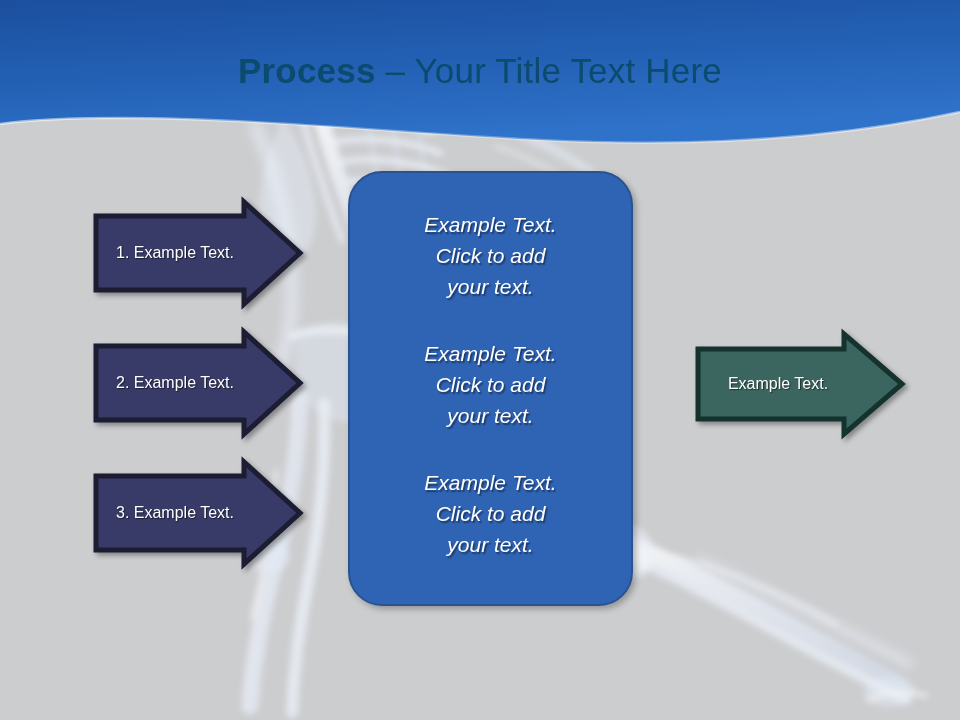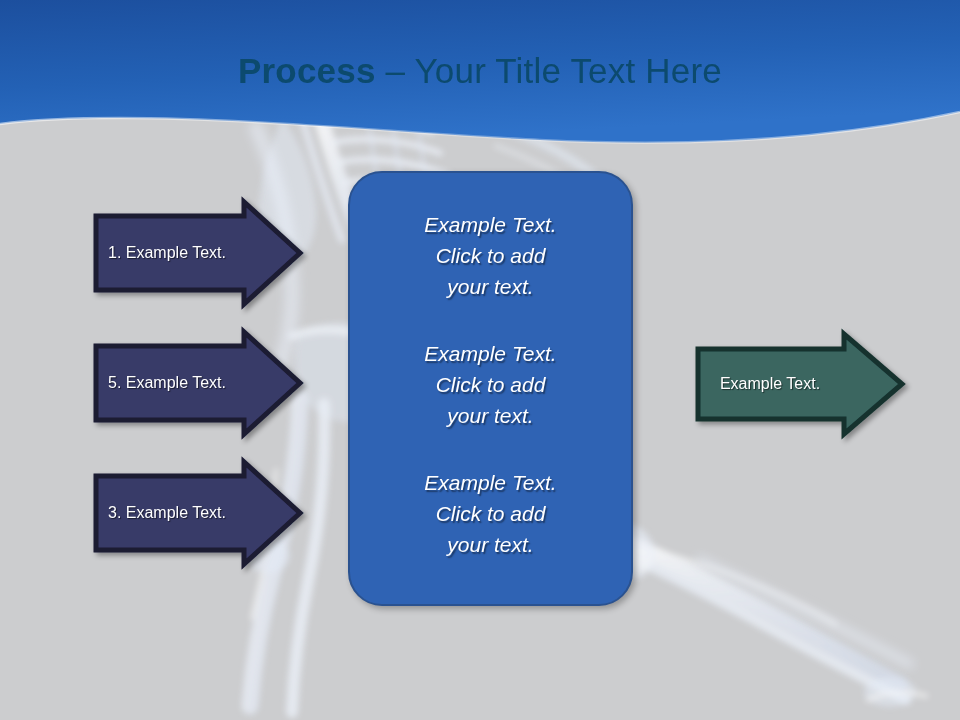--- a/index.html
+++ b/index.html
@@ -49,21 +49,21 @@
   #title-text .t-rest { font-weight: normal; }
 
   
   .arrow {
     position: absolute;
     z-index: 4;
   }
   .arrow svg { display: block; overflow: visible; }
   .arrow-label {
     position: absolute;
-    left: 0; top: 0;
+    left: 8px; top: 0;
     display: flex;
     align-items: center;
     font-size: 16px;
     color: #ffffff;
     text-shadow: 1px 1px 1px rgba(0,0,0,0.55);
     white-space: nowrap;
     pointer-events: none;
   }
 
   
@@ -205,21 +205,21 @@
 
   <div class="arrow" style="left:92px; top:329px;">
     <svg width="212" height="108" viewBox="0 0 212 108">
       <defs>
         <filter id="arrShadow2" x="-20%" y="-20%" width="150%" height="150%">
           <feDropShadow dx="3" dy="3" stdDeviation="2.4" flood-color="#000" flood-opacity="0.35"></feDropShadow>
         </filter>
       </defs>
       <path d="M4,17 L152,17 L152,3 L208,54 L152,105 L152,91 L4,91 Z" fill="#393a68" stroke="#1a1b33" stroke-width="5" stroke-linejoin="miter" filter="url(#arrShadow2)"></path>
     </svg>
-    <div class="arrow-label" style="width:150px; height:108px; justify-content:flex-start; padding-left:16px; box-sizing:border-box;">5. Example Text.</div>
+    <div class="arrow-label" style="width:150px; height:108px; justify-content:flex-start; padding-left:16px; box-sizing:border-box;">2. Example Text.</div>
   </div>
 
   <div class="arrow" style="left:92px; top:459px;text-align:right;">
     <svg width="212" height="108" viewBox="0 0 212 108">
       <defs>
         <filter id="arrShadow3" x="-20%" y="-20%" width="150%" height="150%">
           <feDropShadow dx="3" dy="3" stdDeviation="2.4" flood-color="#000" flood-opacity="0.35"></feDropShadow>
         </filter>
       </defs>
       <path d="M4,17 L152,17 L152,3 L208,54 L152,105 L152,91 L4,91 Z" fill="#393a68" stroke="#1a1b33" stroke-width="5" stroke-linejoin="miter" filter="url(#arrShadow3)"></path>

